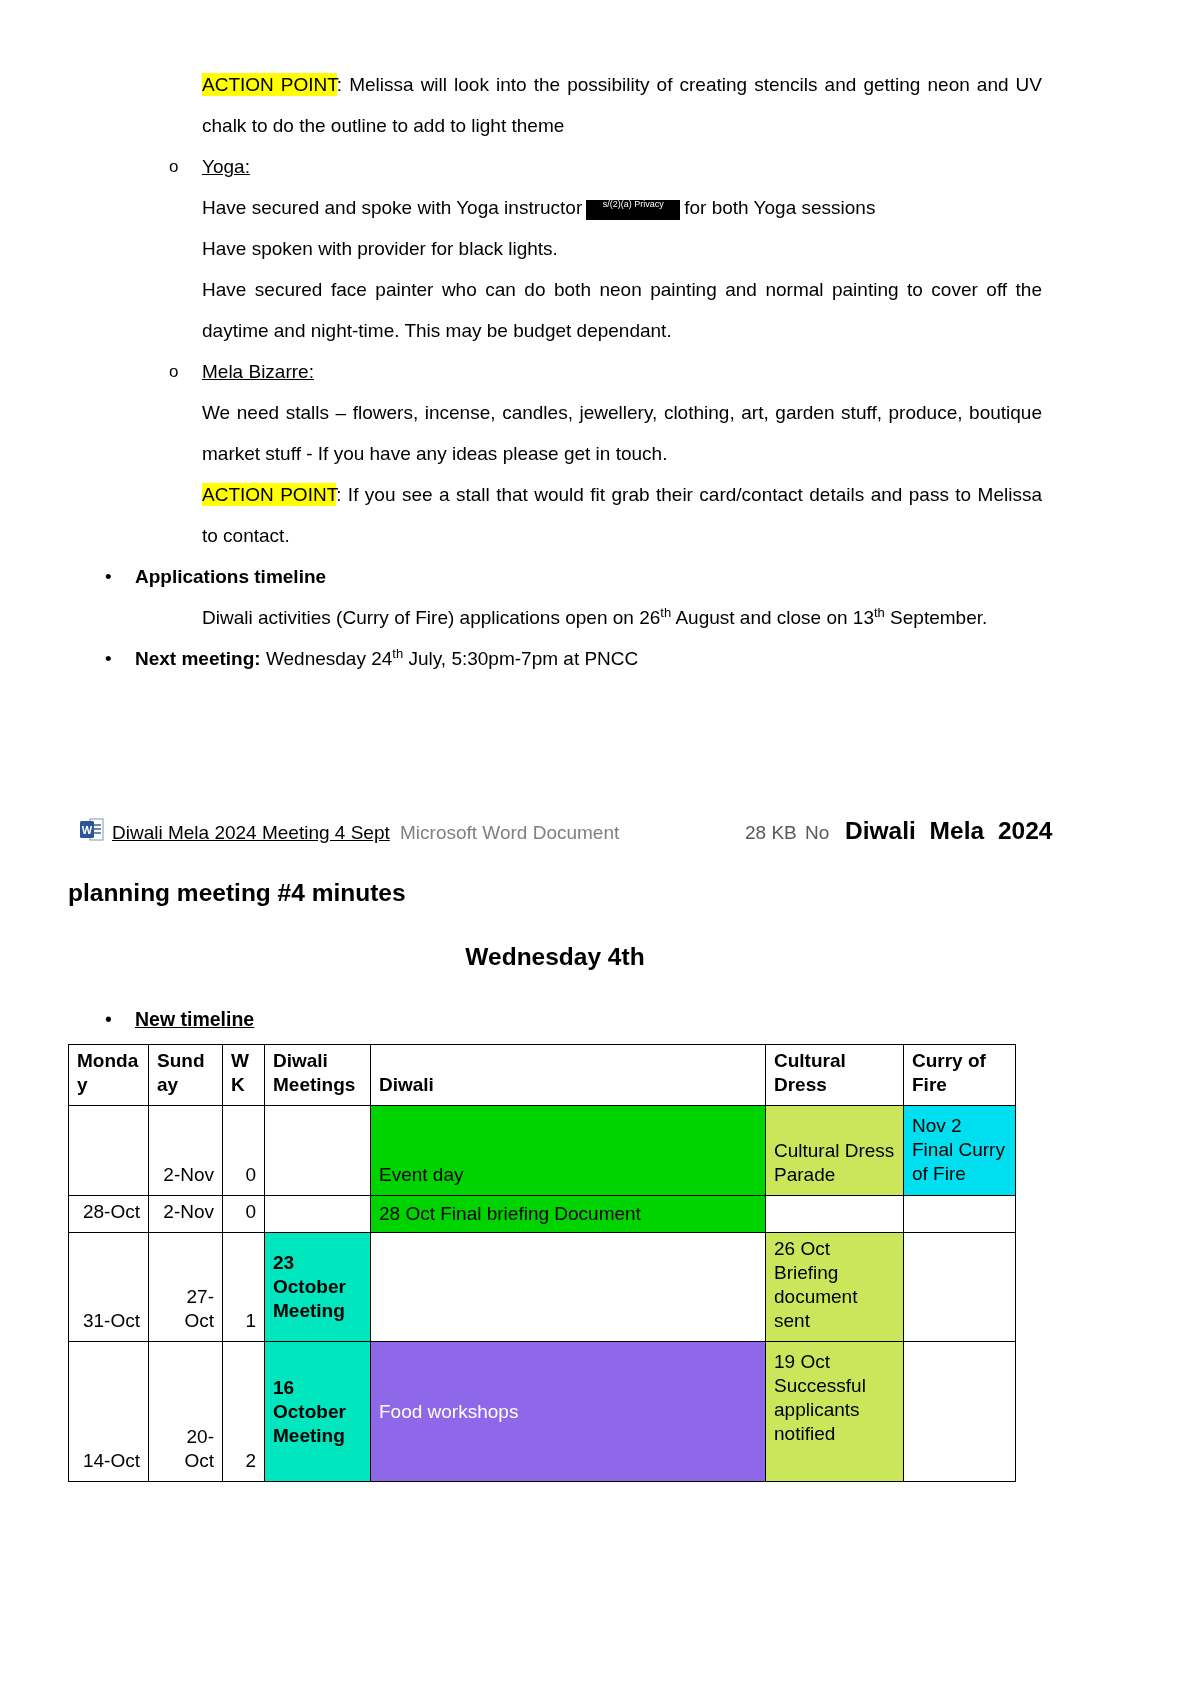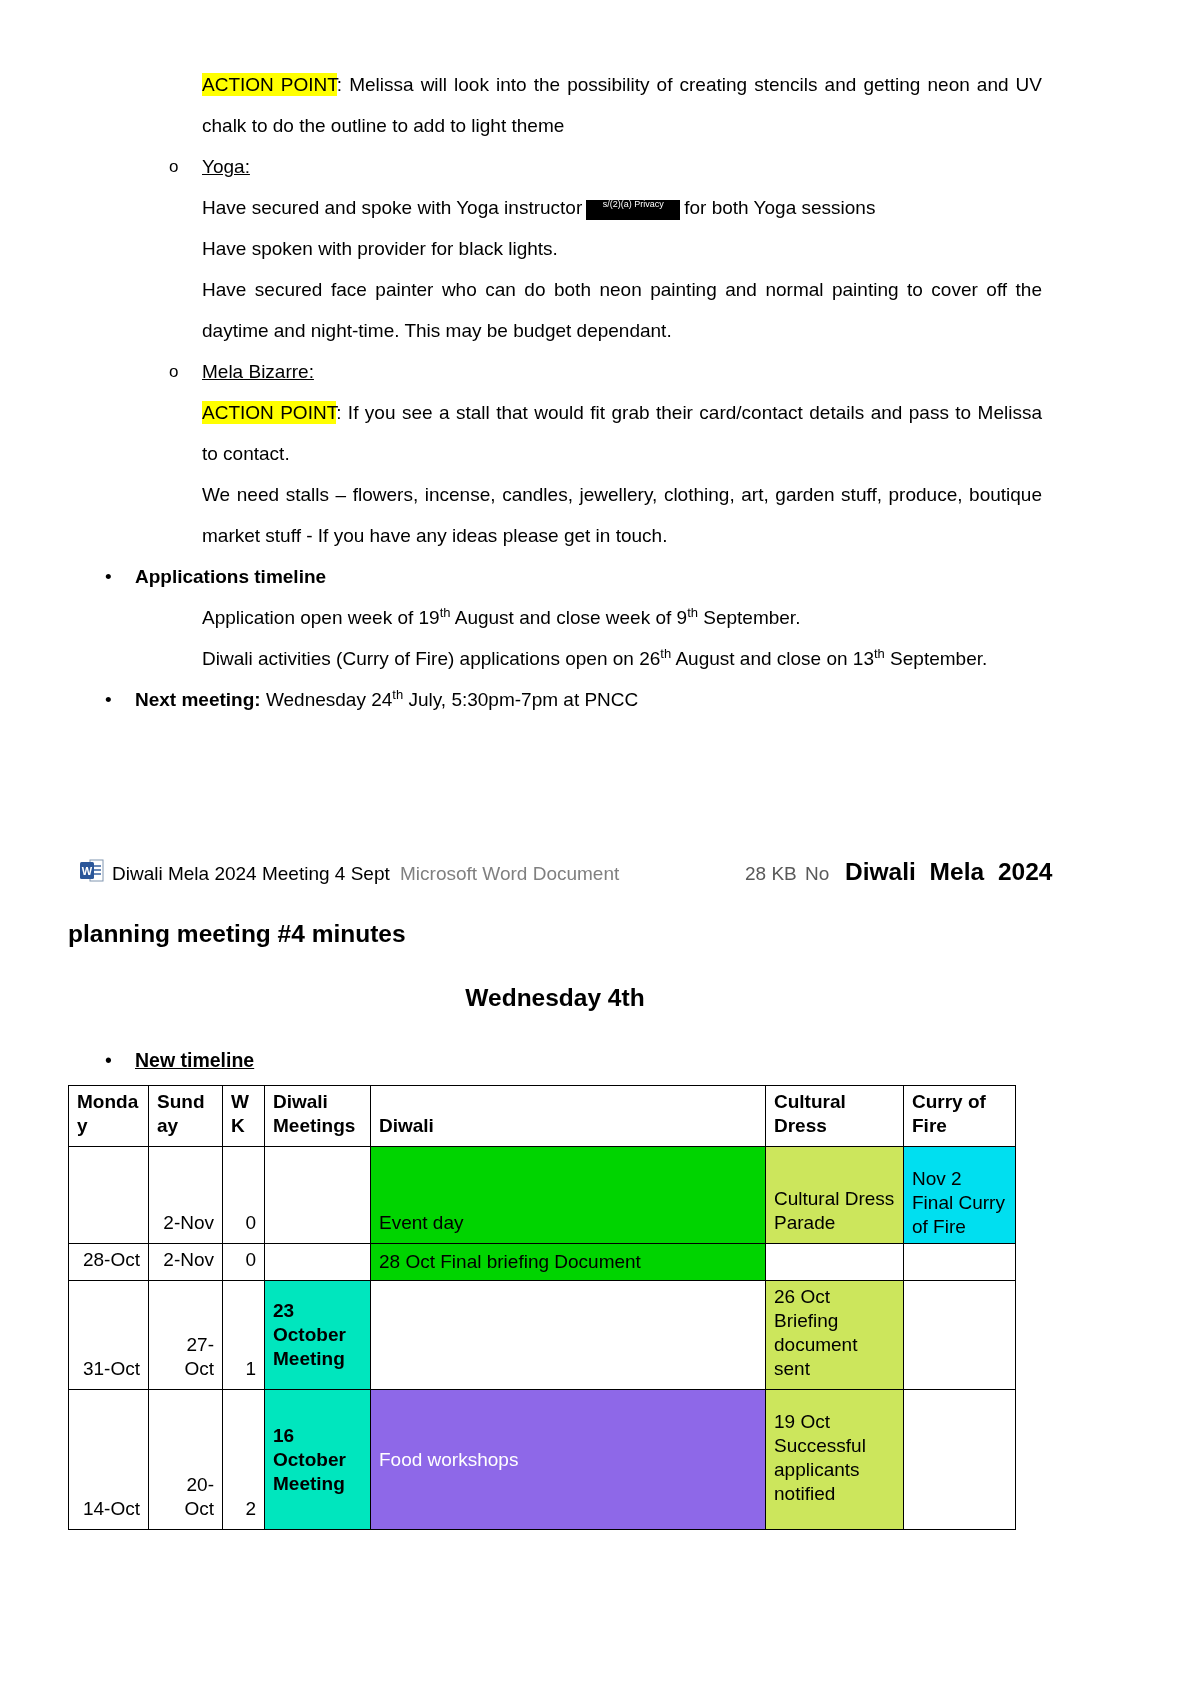--- a/index.html
+++ b/index.html
@@ -21,40 +21,40 @@
   .dot { position:absolute; left:0; top:0; }
   .bold { font-weight:bold; }
 
   .redaction { display:inline-block; position:relative; width:94px; height:20px;
     background:#000; vertical-align:-6px; margin:0 4px; }
   .red-label { position:absolute; top:-1px; left:50%; transform:translateX(-50%);
     font-size:9px; line-height:11px; color:#fff; white-space:nowrap; }
 
   .attachment-row { margin-top:138px; margin-left:12px; display:flex; align-items:baseline; font-size:19px; }
   .att-icon { align-self:center; width:26px; flex:none; }
-  .att-name { width:288px; flex:none; margin-left:6px; color:#000; }
+  .att-name { width:288px; flex:none; margin-left:6px; color:#000;text-decoration:underline; }
   .att-type { width:345px; flex:none; color:#808080; }
   .att-size { width:60px; flex:none; color:#595959; }
   .att-flag { width:40px; flex:none; color:#595959; }
   .doc-title-inline { font-size:24.5px; font-weight:bold; word-spacing:7px; white-space:nowrap; }
 
   .h2 { font-size:24.5px; font-weight:bold; line-height:34px; }
   .title-line2 { margin-top:28px; }
   .date-heading { margin-top:30px;text-align:center; }
   .nt-item { margin-top:28px; font-size:19.5px; line-height:34px; }
   .nt-item .nt-label { font-weight:bold; text-decoration:underline; }
 
   table.timeline { border-collapse:collapse; table-layout:fixed; width:947px;
     margin-top:8px; font-size:19px; line-height:24px; }
   .timeline th, .timeline td { border:1.5px solid #000; padding:4px 8px;
     vertical-align:bottom; text-align:left; overflow:hidden; word-wrap:break-word; }
   .timeline th { font-weight:bold; height:61px; padding-bottom:8px; }
   tr.r1 { height:90px; } tr.r2 { height:37px; } tr.r3 { height:88px; } tr.r4 { height:140px; }
   td.num { text-align:right; vertical-align:bottom; padding-bottom:8px; padding-right:8px; }
-  td.va-top { vertical-align:top; padding-top:20px; }
+  td.va-top { vertical-align:top; padding-top:8px; }
   td.va-mid { vertical-align:middle; }
   td.va-bot { vertical-align:bottom; padding-bottom:8px;margin-top:7px; }
   .bg-green  { background:#00d400; }
   .bg-lime   { background:#cce65c; }
   .bg-cyan   { background:#00dff0; }
   .bg-turq   { background:#00e6be;margin-left:36px; }
   .bg-purple { background:#8e68e8; color:#ffffff; }
 </style>
 </head>
 <body>
@@ -68,27 +68,26 @@
     <p class="body-text sub-head"><span class="o-marker">o</span><span class="underline">Yoga:</span></p>
 
     <p class="body-text indent"><span>Have secured and spoke with Yoga instructor</span><span class="redaction"><span class="red-label">s/(2)(a) Privacy</span></span><span>for both Yoga sessions</span></p>
 
     <p class="body-text indent">Have spoken with provider for black lights.</p>
 
     <p class="body-text indent justify">Have secured face painter who can do both neon painting and normal painting to cover off the daytime and night-time. This may be budget dependant.</p>
 
     <p class="body-text sub-head"><span class="o-marker">o</span><span class="underline">Mela Bizarre:</span></p>
 
+    <p class="body-text indent justify">We need stalls – flowers, incense, candles, jewellery, clothing, art, garden stuff, produce, boutique market stuff - If you have any ideas please get in touch.</p>
+
     <p class="body-text indent justify"><mark class="hl">ACTION POINT</mark><span>: If you see a stall that would fit grab their card/contact details and pass to Melissa to contact.</span></p>
-
-    <p class="body-text indent justify">We need stalls – flowers, incense, candles, jewellery, clothing, art, garden stuff, produce, boutique market stuff - If you have any ideas please get in touch.</p>
 
     <p class="body-text bullet-item"><span class="dot">•</span><span class="bold">Applications timeline</span></p>
 
-    <p class="body-text indent"><span>Application open week of 19</span><sup>th</sup><span> August and close week of 9</span><sup>th</sup><span> September.</span></p>
 
     <p class="body-text indent"><span>Diwali activities (Curry of Fire) applications open on 26</span><sup>th</sup><span> August and close on 13</span><sup>th</sup><span> September.</span></p>
 
     <p class="body-text bullet-item"><span class="dot">•</span><span class="bold">Next meeting:</span><span> Wednesday 24</span><sup>th</sup><span> July, 5:30pm-7pm at PNCC</span></p>
 
   </section>
 
   <div class="attachment-row">
     <span class="att-icon">
       <svg width="24" height="26" viewBox="0 0 24 26" aria-hidden="true">

